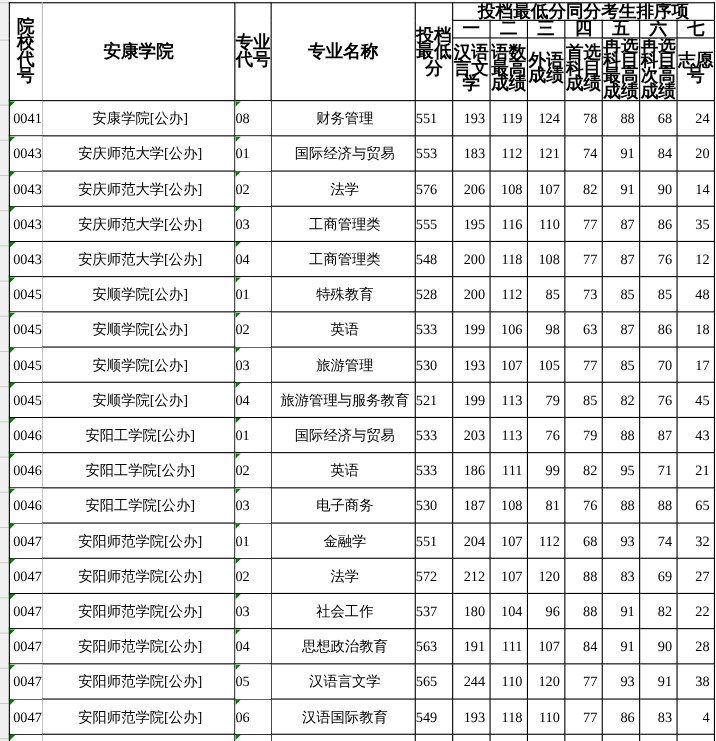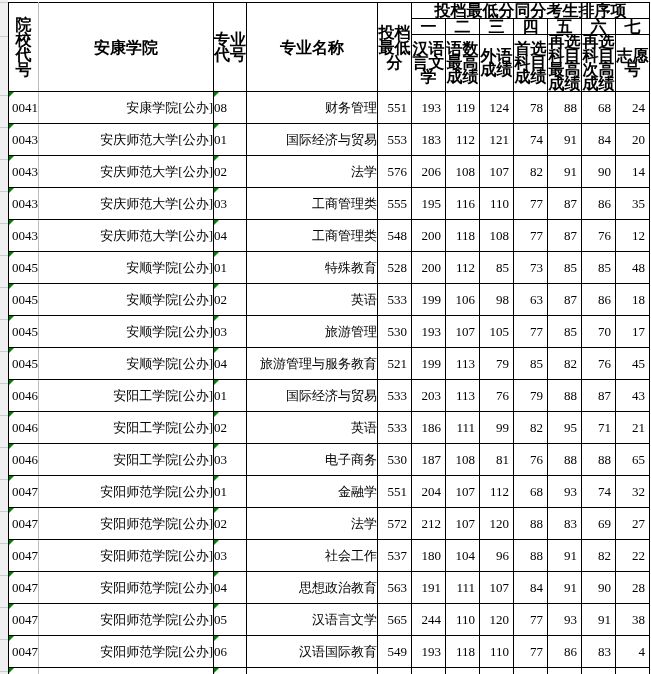--- a/index.html
+++ b/index.html
@@ -34,22 +34,22 @@
   }
   tr.hr1{height:16px;} tr.hr1 th{line-height:15px;}
   tr.hr2{height:16px;} tr.hr2 th{line-height:15px;}
   tr.hr3{height:57px;}
   tbody tr{height:32px;}
   tbody td{
     font-size:13px;line-height:15px;
     vertical-align:middle;white-space:nowrap;
   }
   td.al{text-align:right;padding-left:1px;}
-  td.al2{text-align:right;padding-left:3px;}
-  td.ar{text-align:right;padding-right:4px;}
+  td.al2{text-align:center;padding-left:3px;}
+  td.ar{text-align:right;padding-right:14px;}
   td.ar2{text-align:right;padding-right:4px;}
   td.ac{}
   
   .br-gray{border-right:1px solid #bdbdbd !important;}
   .bl-gray{border-left:1px solid #bdbdbd !important;}
   
   td.tri{position:relative;}
   td.tri::before{
     content:"";position:absolute;left:0;top:0;width:0;height:0;
     border-top:5px solid #008000;border-right:5px solid transparent;

